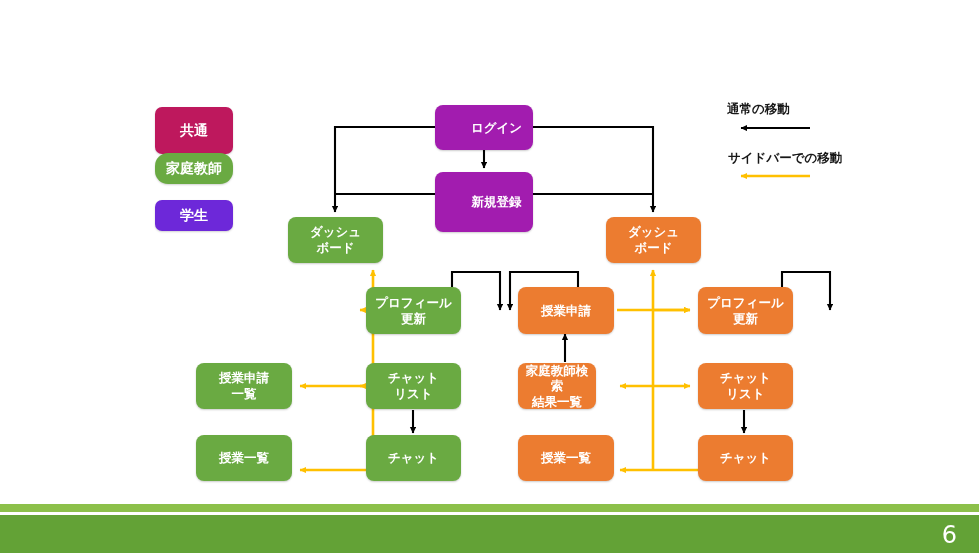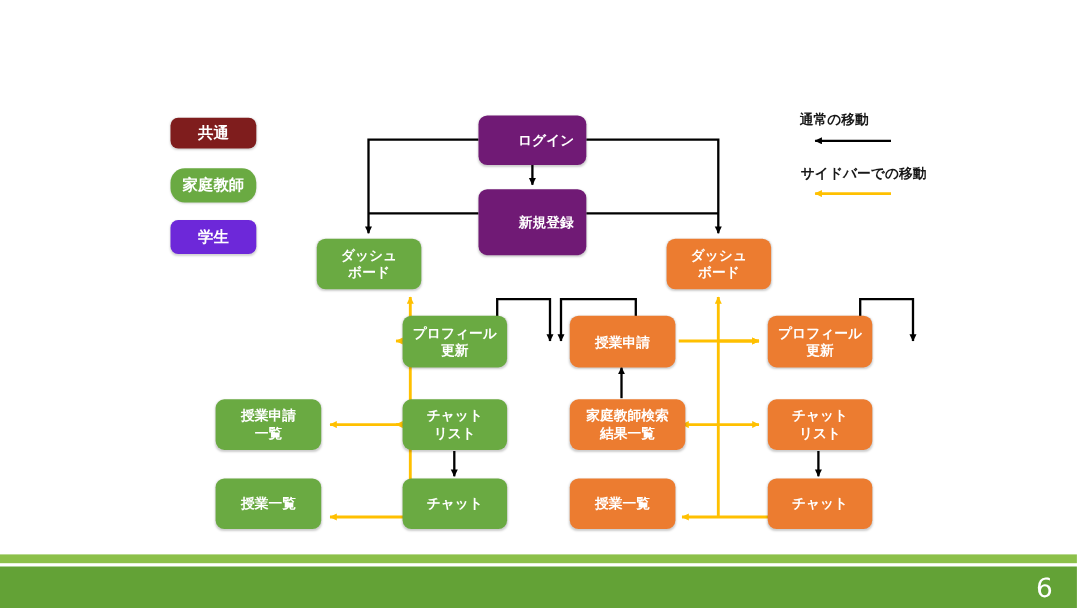--- a/index.html
+++ b/index.html
@@ -18,42 +18,42 @@
   }
 
   
   .chip{
     position:absolute;border-radius:7px;color:#fff;
     display:flex;align-items:center;justify-content:center;
     font-size:14px;font-weight:bold;
     font-family:"DejaVu Sans","Liberation Sans",sans-serif;
     box-shadow:0 1px 2px rgba(0,0,0,.18);
   }
-  .chip-common{left:155px;top:107px;width:78px;height:28px;background:#7f1d1d;}
+  .chip-common{left:155px;top:107px;width:78px;height:47px;background:#be185d;}
   .chip-tutor {left:155px;top:153px;width:78px;height:31px;background:#6aaa42;border-radius:13px;}
   .chip-student{left:155px;top:200px;width:78px;height:31px;background:#6d28d9;}
 
   
   .leg-label{
     position:absolute;font-size:12.5px;font-weight:bold;color:#181818;
     font-family:"DejaVu Sans","Liberation Sans",sans-serif;white-space:nowrap;
   }
   .leg-normal{left:727px;top:101px;}
   .leg-sidebar{left:728px;top:150px;}
 
   
   .node{
     position:absolute;border-radius:8px;color:#fff;
     display:flex;align-items:center;justify-content:center;
     text-align:center;font-weight:bold;font-size:12.5px;line-height:1.25;
     font-family:"DejaVu Sans","Liberation Sans",sans-serif;
     box-shadow:0 1px 2px rgba(0,0,0,.20);
     padding:0 4px;box-sizing:border-box;
   }
-  .blue {background:#701a75;padding-left:29px;}
+  .blue {background:#a21caf;padding-left:29px;}
   .green{background:#6aaa42;}
   .orange{background:#ec7c30;}
 
   svg.wires{position:absolute;left:0;top:0;width:979px;height:553px;pointer-events:none;}
 
   
   .bar-light{position:absolute;left:0;top:504px;width:979px;height:8px;background:#8cc04a;}
   .bar-main {position:absolute;left:0;top:515px;width:979px;height:38px;background:#63a236;}
   .page-num{
     position:absolute;right:22px;top:521px;color:#ffffff;font-size:24px;
@@ -136,21 +136,21 @@
   <div class="node green" style="left:196px;top:363px;width:96px;height:46px;white-space:pre-line;">授業申請
 一覧</div>
   <div class="node green" style="left:366px;top:363px;width:95px;height:46px;white-space:pre-line;">チャット
 リスト</div>
   <div class="node green" style="left:196px;top:435px;width:96px;height:46px;">授業一覧</div>
   <div class="node green" style="left:366px;top:435px;width:95px;height:46px;">チャット</div>
 
   <div class="node orange" style="left:606px;top:217px;width:95px;height:46px;white-space:pre-line;">ダッシュ
 ボード</div>
   <div class="node orange" style="left:518px;top:287px;width:96px;height:47px;">授業申請</div>
-  <div class="node orange" style="left:518px;top:363px;width:105px;height:46px;white-space:pre-line;">家庭教師検索
+  <div class="node orange" style="left:518px;top:363px;width:78px;height:46px;white-space:pre-line;">家庭教師検索
 結果一覧</div>
   <div class="node orange" style="left:518px;top:435px;width:96px;height:46px;">授業一覧</div>
   <div class="node orange" style="left:698px;top:287px;width:95px;height:47px;white-space:pre-line;">プロフィール
 更新</div>
   <div class="node orange" style="left:698px;top:363px;width:95px;height:46px;white-space:pre-line;">チャット
 リスト</div>
   <div class="node orange" style="left:698px;top:435px;width:95px;height:46px;">チャット</div>
 
   <div class="bar-light"></div>
   <div class="bar-main"></div>

